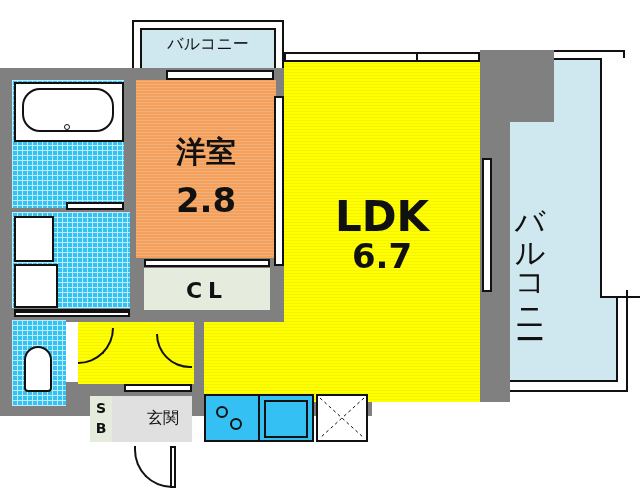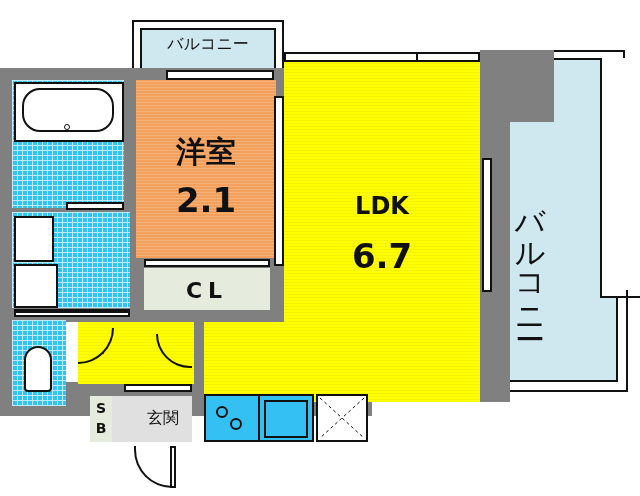--- a/index.html
+++ b/index.html
@@ -32,32 +32,32 @@
 <div class="abs wall" style="left:0;top:68px;width:135px;height:348px;"></div>
 <div class="abs wall" style="left:130px;top:68px;width:380px;height:348px;"></div>
 <div class="abs wall" style="left:480px;top:50px;width:74px;height:72px;"></div>
 <div class="abs wall" style="left:480px;top:50px;width:12px;height:342px;"></div>
 
 <div class="abs" style="left:372px;top:402px;width:140px;height:94px;background:#fff;"></div>
 <div class="abs" style="left:302px;top:392px;width:188px;height:10px;background:#808080;"></div>
 
 <div class="abs yellow" style="left:284px;top:62px;width:196px;height:340px;"></div>
 <div class="abs yellow" style="left:204px;top:322px;width:100px;height:80px;"></div>
-<div class="abs label" style="left:322px;top:192px;width:120px;font-size:24px;text-align:center;">LDK</div>
+<div class="abs label" style="left:322px;top:192px;width:120px;font-size:42px;text-align:center;">LDK</div>
 <div class="abs label" style="left:322px;top:236px;width:120px;font-size:34px;">6.7</div>
 
 <div class="abs win" style="left:284px;top:52px;width:196px;height:10px;"></div>
 <div class="abs" style="left:416px;top:52px;width:2px;height:10px;background:#111;"></div>
 
 <div class="abs win" style="left:482px;top:158px;width:10px;height:134px;"></div>
 
 <div class="abs orange" style="left:136px;top:80px;width:140px;height:178px;"></div>
 <div class="abs win" style="left:166px;top:70px;width:108px;height:10px;"></div>
 <div class="abs label" style="left:146px;top:132px;width:120px;font-size:30px;text-align:center;">洋室</div>
-<div class="abs label" style="left:146px;top:180px;width:120px;font-size:34px;">2.1</div>
+<div class="abs label" style="left:146px;top:180px;width:120px;font-size:34px;">2.8</div>
 
 <div class="abs win" style="left:274px;top:96px;width:10px;height:170px;border-width:2px;"></div>
 
 <div class="abs" style="left:144px;top:259px;width:126px;height:8px;background:#fff;border:2px solid #111;"></div>
 <div class="abs" style="left:144px;top:268px;width:126px;height:42px;background:#e6ecdd;"></div>
 <div class="abs label" style="left:144px;top:278px;width:126px;font-size:22px;letter-spacing:6px;">CL</div>
 
 <div class="abs tile" style="left:12px;top:80px;width:112px;height:128px;"></div>
 <div class="abs" style="left:14px;top:82px;width:110px;height:60px;background:#fff;border:2px solid #111;"></div>
 <div class="abs" style="left:22px;top:88px;width:92px;height:44px;border:2px solid #111;border-radius:18px;background:#fff;"></div>

